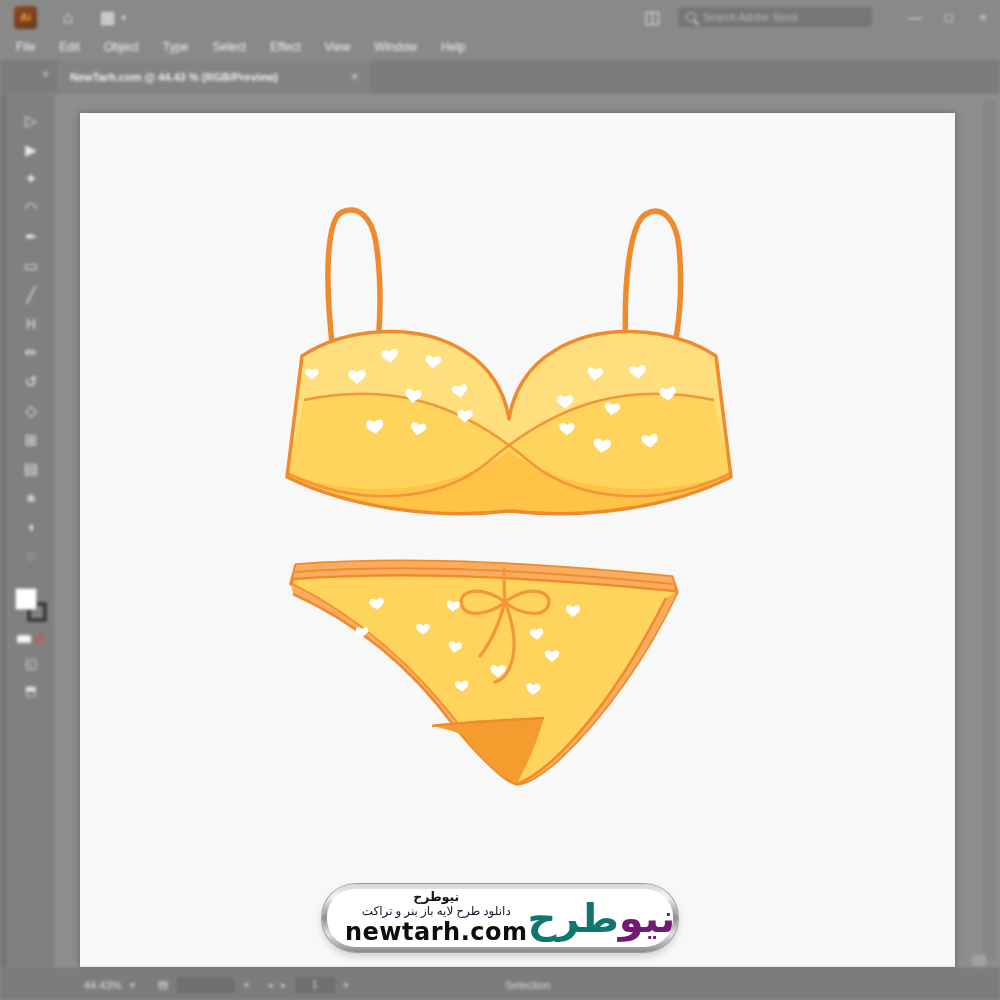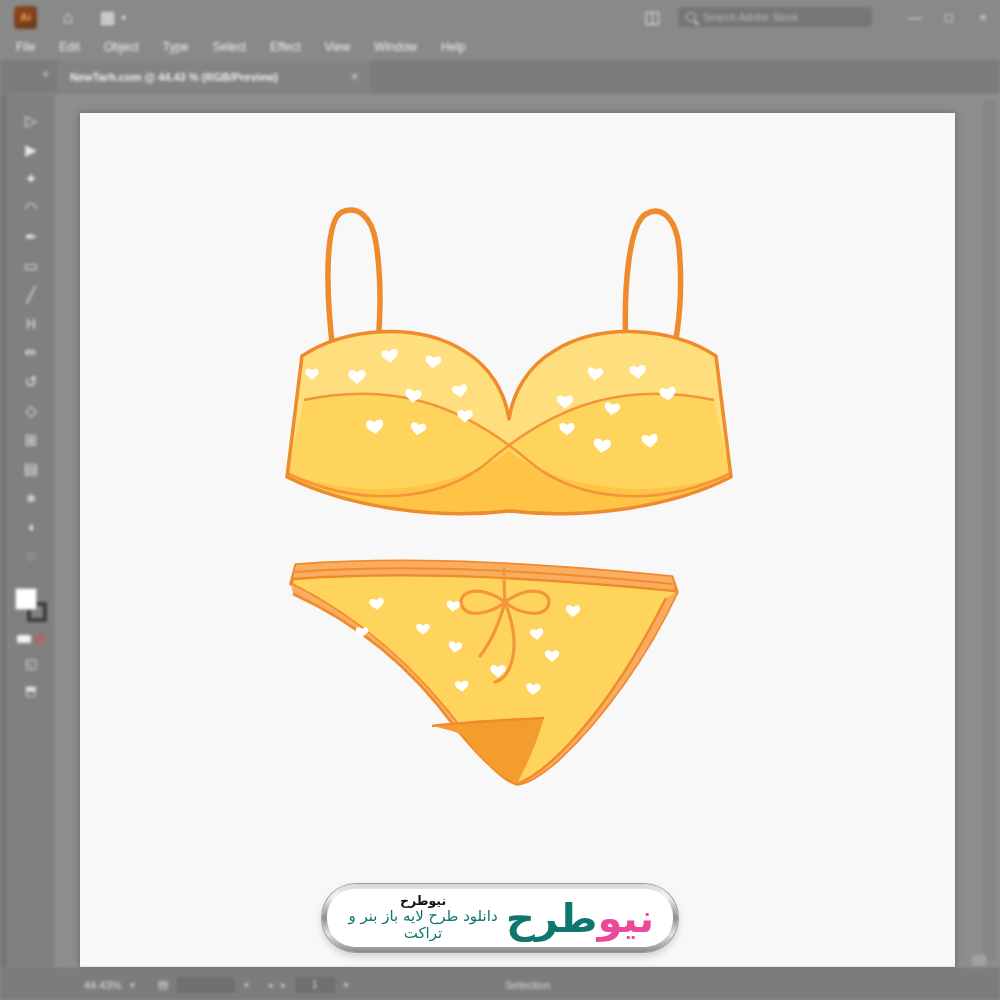--- a/index.html
+++ b/index.html
@@ -62,24 +62,24 @@
   .sb-txt{color:#dedede;font-size:11px;}
   .sb-chev{color:#d5d5d5;font-size:9px;}
   .sbox{background:#6f6f6f;height:16px;border-radius:2px;display:flex;align-items:center;justify-content:center;color:#dedede;font-size:10px;}
   .sb-sel{position:absolute;left:505px;color:#d9d9d9;font-size:11px;}
   
   .watermark{position:absolute;left:322px;top:884px;width:356px;height:68px;z-index:9;
     border-radius:34px;padding:5px;box-sizing:border-box;
     background:linear-gradient(180deg,#d6d6d6 0%,#f4f4f4 18%,#8e8e8e 50%,#e2e2e2 74%,#8a8a8a 100%);
     box-shadow:0 0 0 1px #9b9b9b,0 4px 8px rgba(0,0,0,.18);}
   .wm-inner{width:100%;height:100%;background:#ffffff;border-radius:28px;
-    display:flex;align-items:center;padding:0 14px 0 18px;box-sizing:border-box;overflow:hidden;}
+    display:flex;align-items:flex-end;padding:0 14px 0 18px;box-sizing:border-box;overflow:hidden;}
   .wm-texts{flex:1;text-align:center;line-height:1.15;font-family:"DejaVu Sans",sans-serif;}
   .wm-brand{color:#111;font-size:12.5px;font-weight:bold;}
-  .wm-tagline{color:#0f766e;font-size:15px;}
+  .wm-tagline{color:#0f172a;font-size:12px;font-family:Liberation Serif, serif;}
   .wm-domain{color:#0d0d0d;font-size:24px;font-weight:bold;letter-spacing:.5px;
     font-family:"DejaVu Sans",sans-serif;margin-top:1px;}
   .wm-logo{width:158px;text-align:center;direction:rtl;font-family:"DejaVu Sans",sans-serif;
     font-size:40px;font-weight:bold;line-height:58px;white-space:nowrap;}
 </style>
 </head>
 <body>
 
 <div class="titlebar bl">
   <div class="ai-logo">Ai</div>
@@ -246,18 +246,19 @@
   <span class="sbox" style="width:40px;">1</span>
   <span class="sb-chev">▾</span>
   <span class="sb-sel">Selection</span>
 </div>
 
 <div class="watermark">
   <div class="wm-inner">
     <div class="wm-texts">
       <div class="wm-brand">نیوطرح</div>
       <div class="wm-tagline">دانلود طرح لایه باز بنر و تراکت</div>
+      <div class="wm-domain">newtarh.com</div>
     </div>
     <div class="wm-logo">
-      <span style="color:#ec4899">نیو</span><span style="color:#0f766e">طرح</span>
+      <span style="color:#701a75">نیو</span><span style="color:#0f766e">طرح</span>
     </div>
   </div>
 </div>
 
 </body></html>

